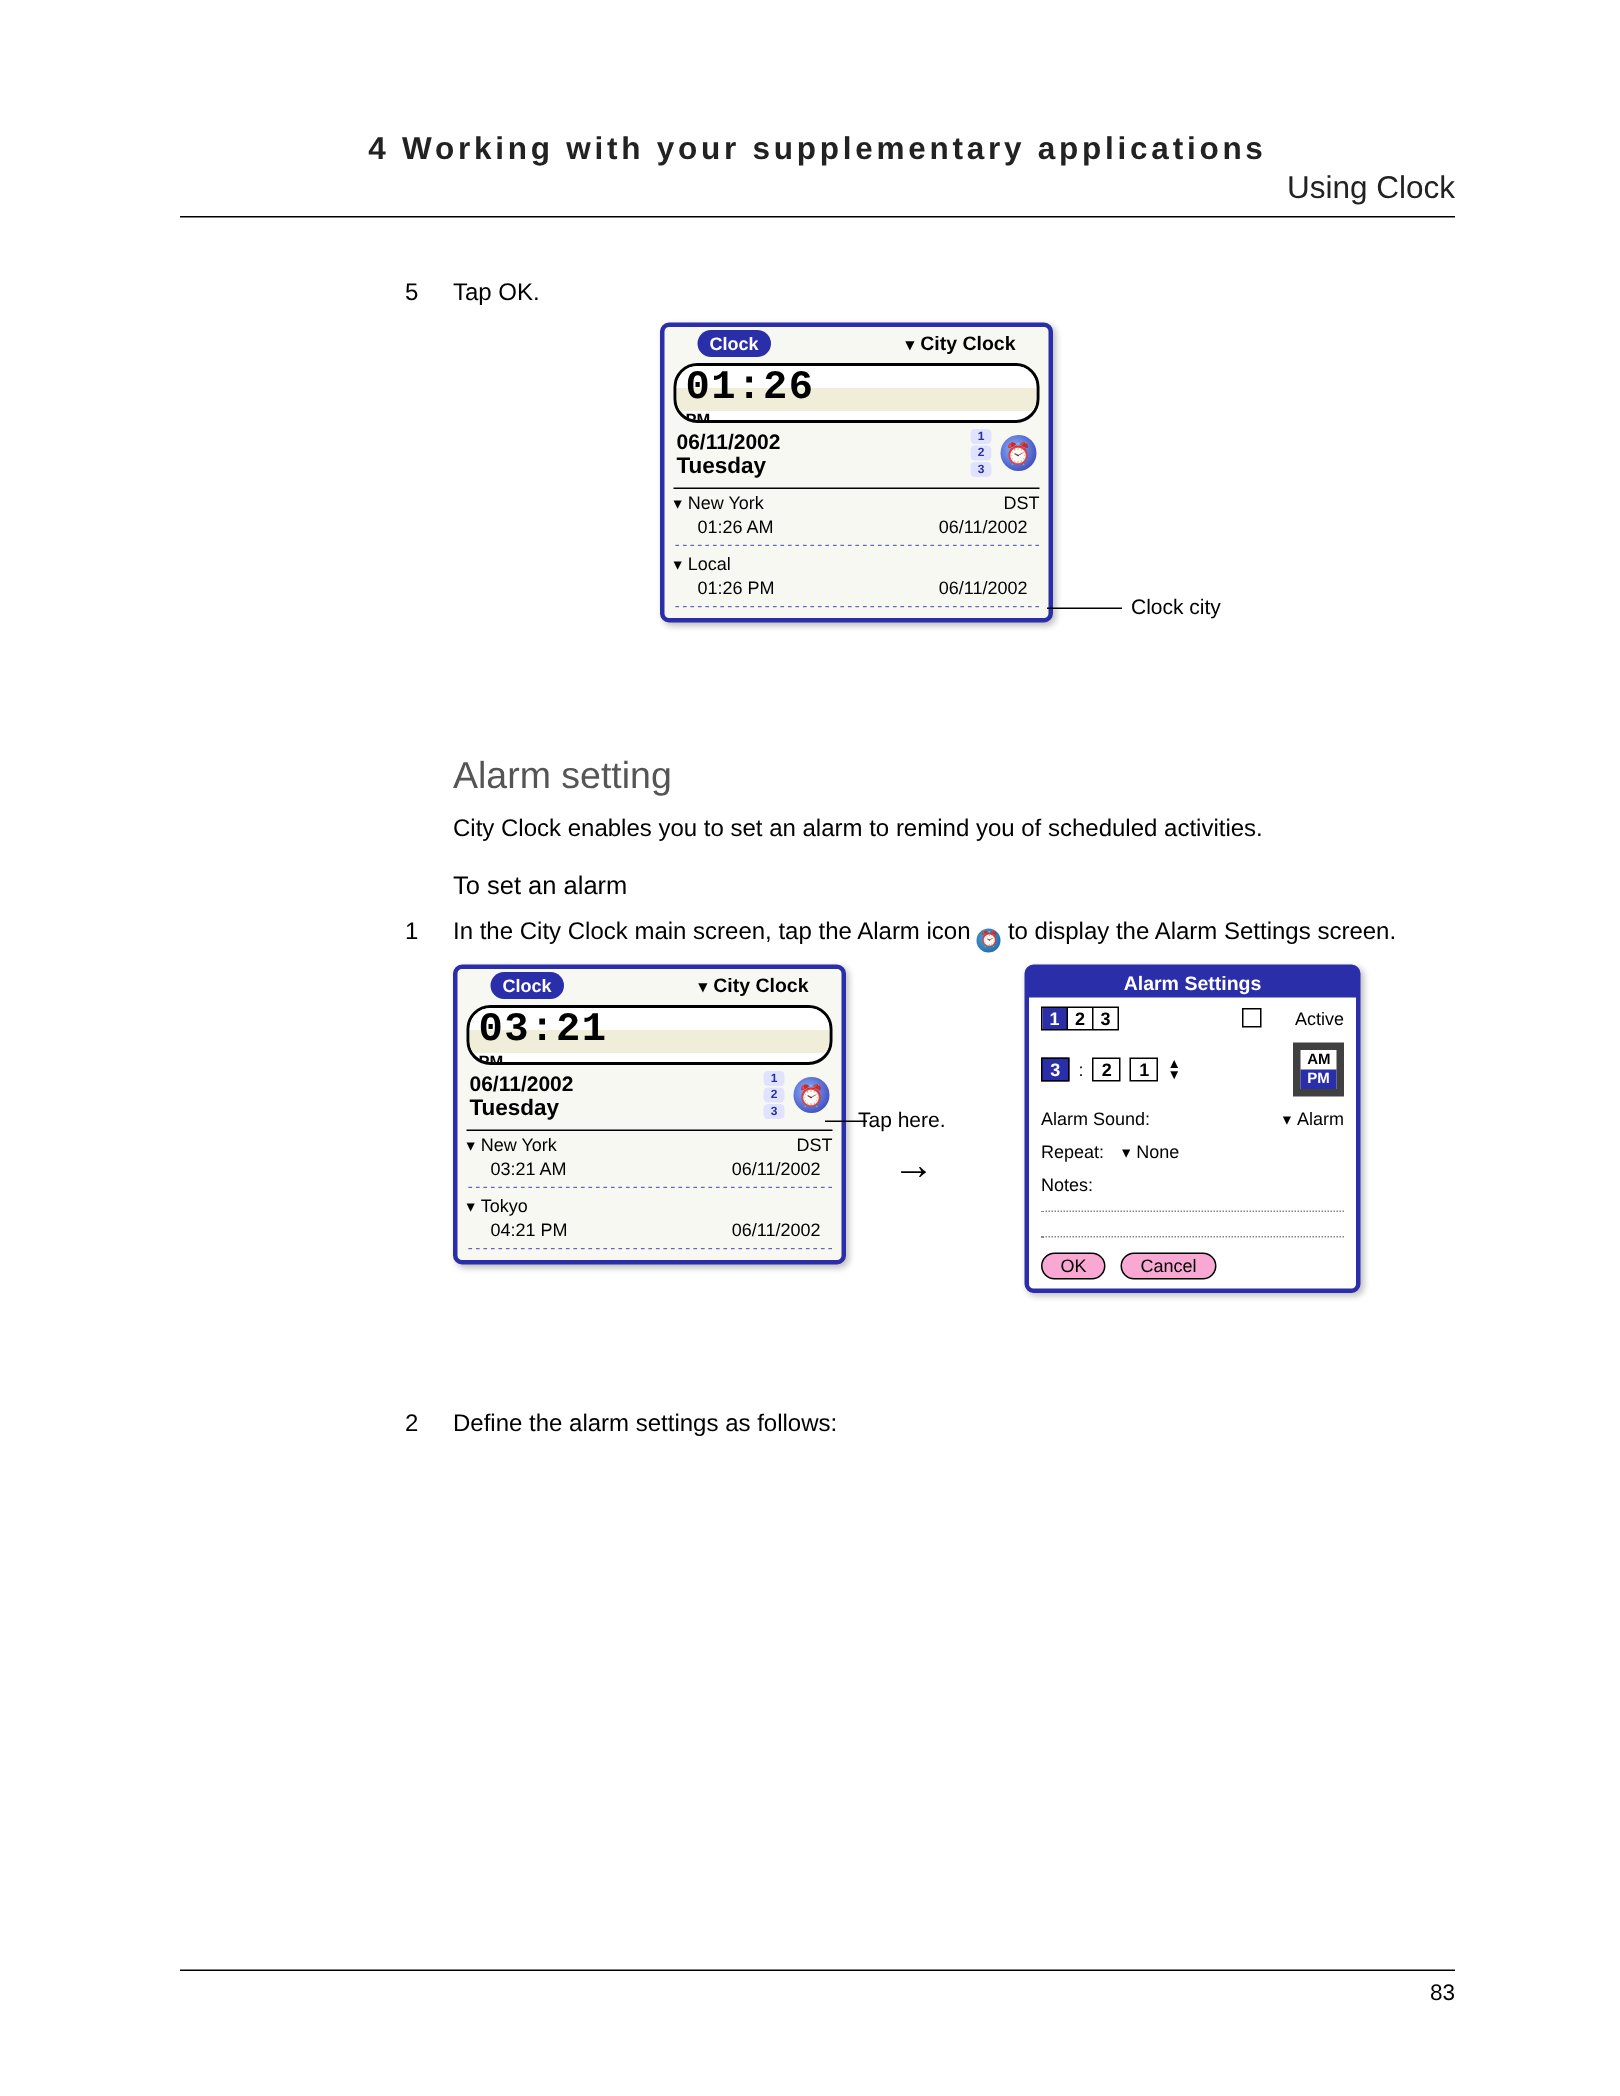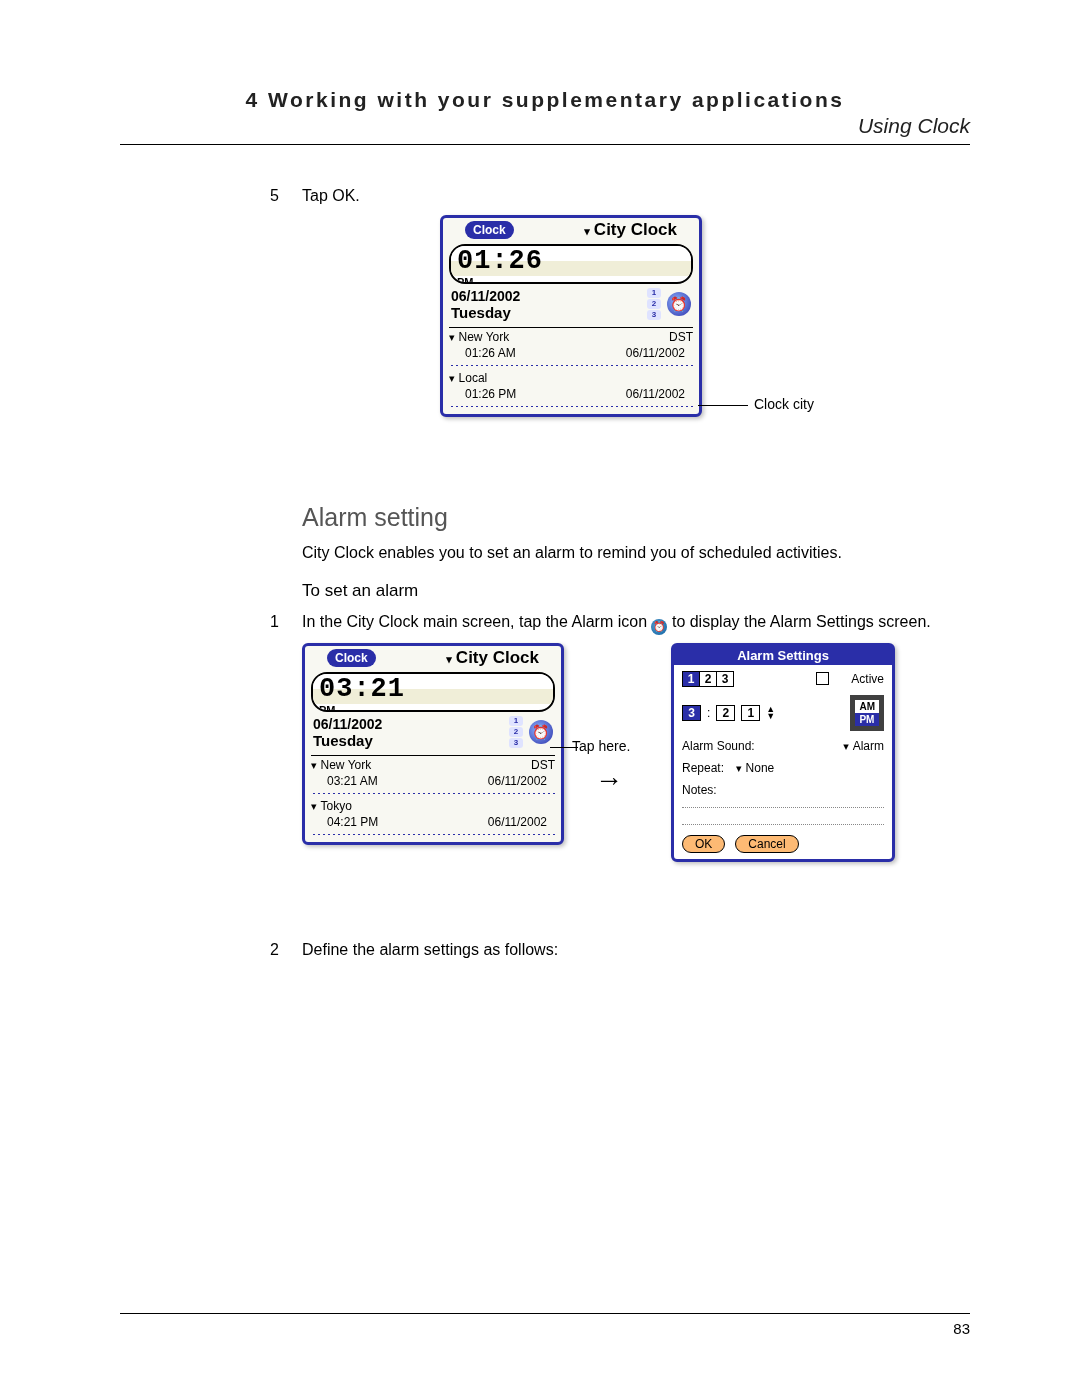--- a/index.html
+++ b/index.html
@@ -16,21 +16,20 @@
   }
   .chapter-title {
     text-align: center;
     font-size: 21px;
     letter-spacing: 2.5px;
     font-weight: 600;
     color: #222;
   }
   .section-title {
     text-align: right;
-    font-style: italic;
     font-size: 21px;
     color: #222;
     margin-top: 2px;
     margin-bottom: 6px;
   }
   hr.rule {
     border: none;
     border-top: 1px solid #000;
     margin: 0 0 40px 0;
   }
@@ -89,21 +88,21 @@
     font-weight: bold;
   }
   .pill {
     background: #2a2ea8;
     color: #fff;
     border-radius: 10px;
     padding: 0 8px;
     font-size: 12px;
     line-height: 18px;
   }
-  .dropdown-label { font-size: 17px; }
+  .dropdown-label { font-size: 13px; }
   .tri::before { content: "▾"; margin-right: 4px; font-size: 11px; }
   .timebox {
     margin: 2px 6px 4px 6px;
     border: 2px solid #000;
     border-radius: 16px;
     display: flex;
     align-items: stretch;
     overflow: hidden;
     height: 36px;
     background: #fff;
@@ -252,21 +251,21 @@
     border-bottom: 1px dotted #888;
     height: 10px;
     margin-bottom: 6px;
   }
   .btn-row { display: flex; gap: 10px; padding-top: 4px; }
   .palm-btn {
     border: 1px solid #000;
     border-radius: 10px;
     padding: 1px 12px;
     font-size: 12px;
-    background: #fdba74;
+    background: #f9a8d4;
   }
   .inline-alarm-icon {
     display: inline-flex;
     width: 16px; height: 16px;
     border-radius: 50%;
     background: radial-gradient(circle at 40% 40%, #5aa0d0, #0b5fa0);
     color: #fff;
     align-items: center; justify-content: center;
     font-size: 10px;
     vertical-align: -3px;
@@ -402,21 +401,21 @@
           <span>06/11/2002</span>
         </div>
       </div>
       <div class="dots" style="margin-bottom:6px;"></div>
     </div>
 
     <div class="leader" style="left:430px; top:104px; width:28px;"></div>
     <div class="callout" style="left:452px; top:95px;">Tap here.</div>
     <div class="arrow" style="left:475px; top:118px;">→</div>
 
-    <div class="alarm-panel" style="left:551px; top:0;">
+    <div class="alarm-panel" style="left:563px; top:0;">
       <div class="alarm-title">Alarm Settings</div>
       <div class="alarm-body">
         <div class="alarm-row">
           <span class="tab-box">
             <span class="sel">1</span>
               <span>2</span>
               <span>3</span>
           </span>
           <span style="margin-left:auto; display:flex; align-items:center; gap:22px;">
             <span class="checkbox"></span>

